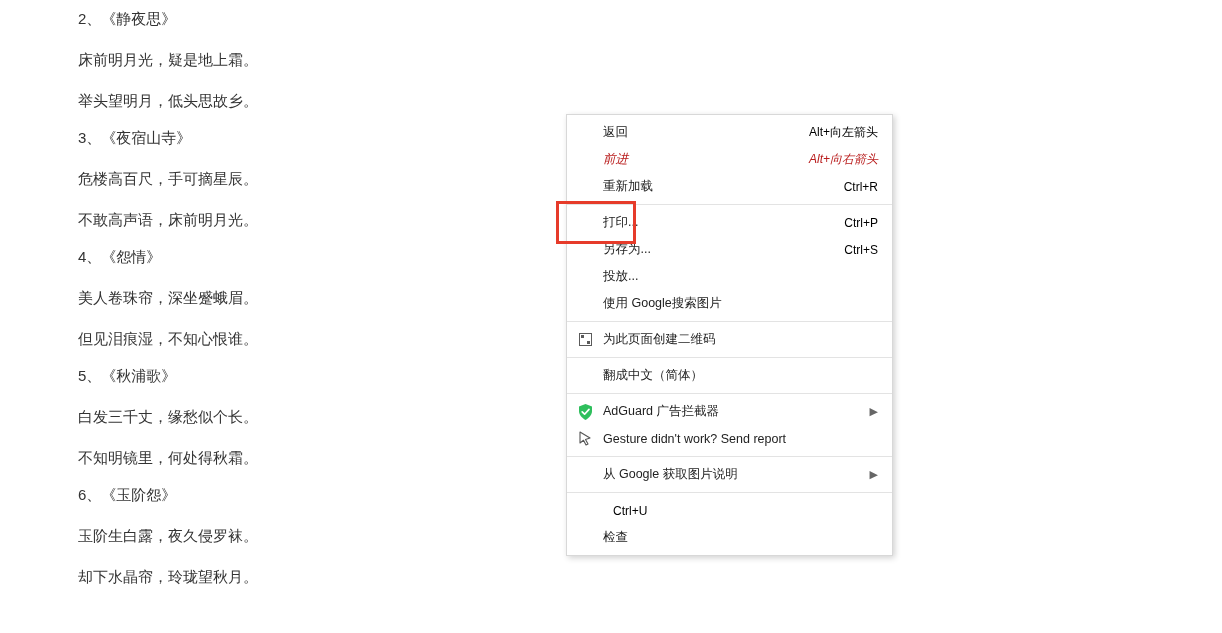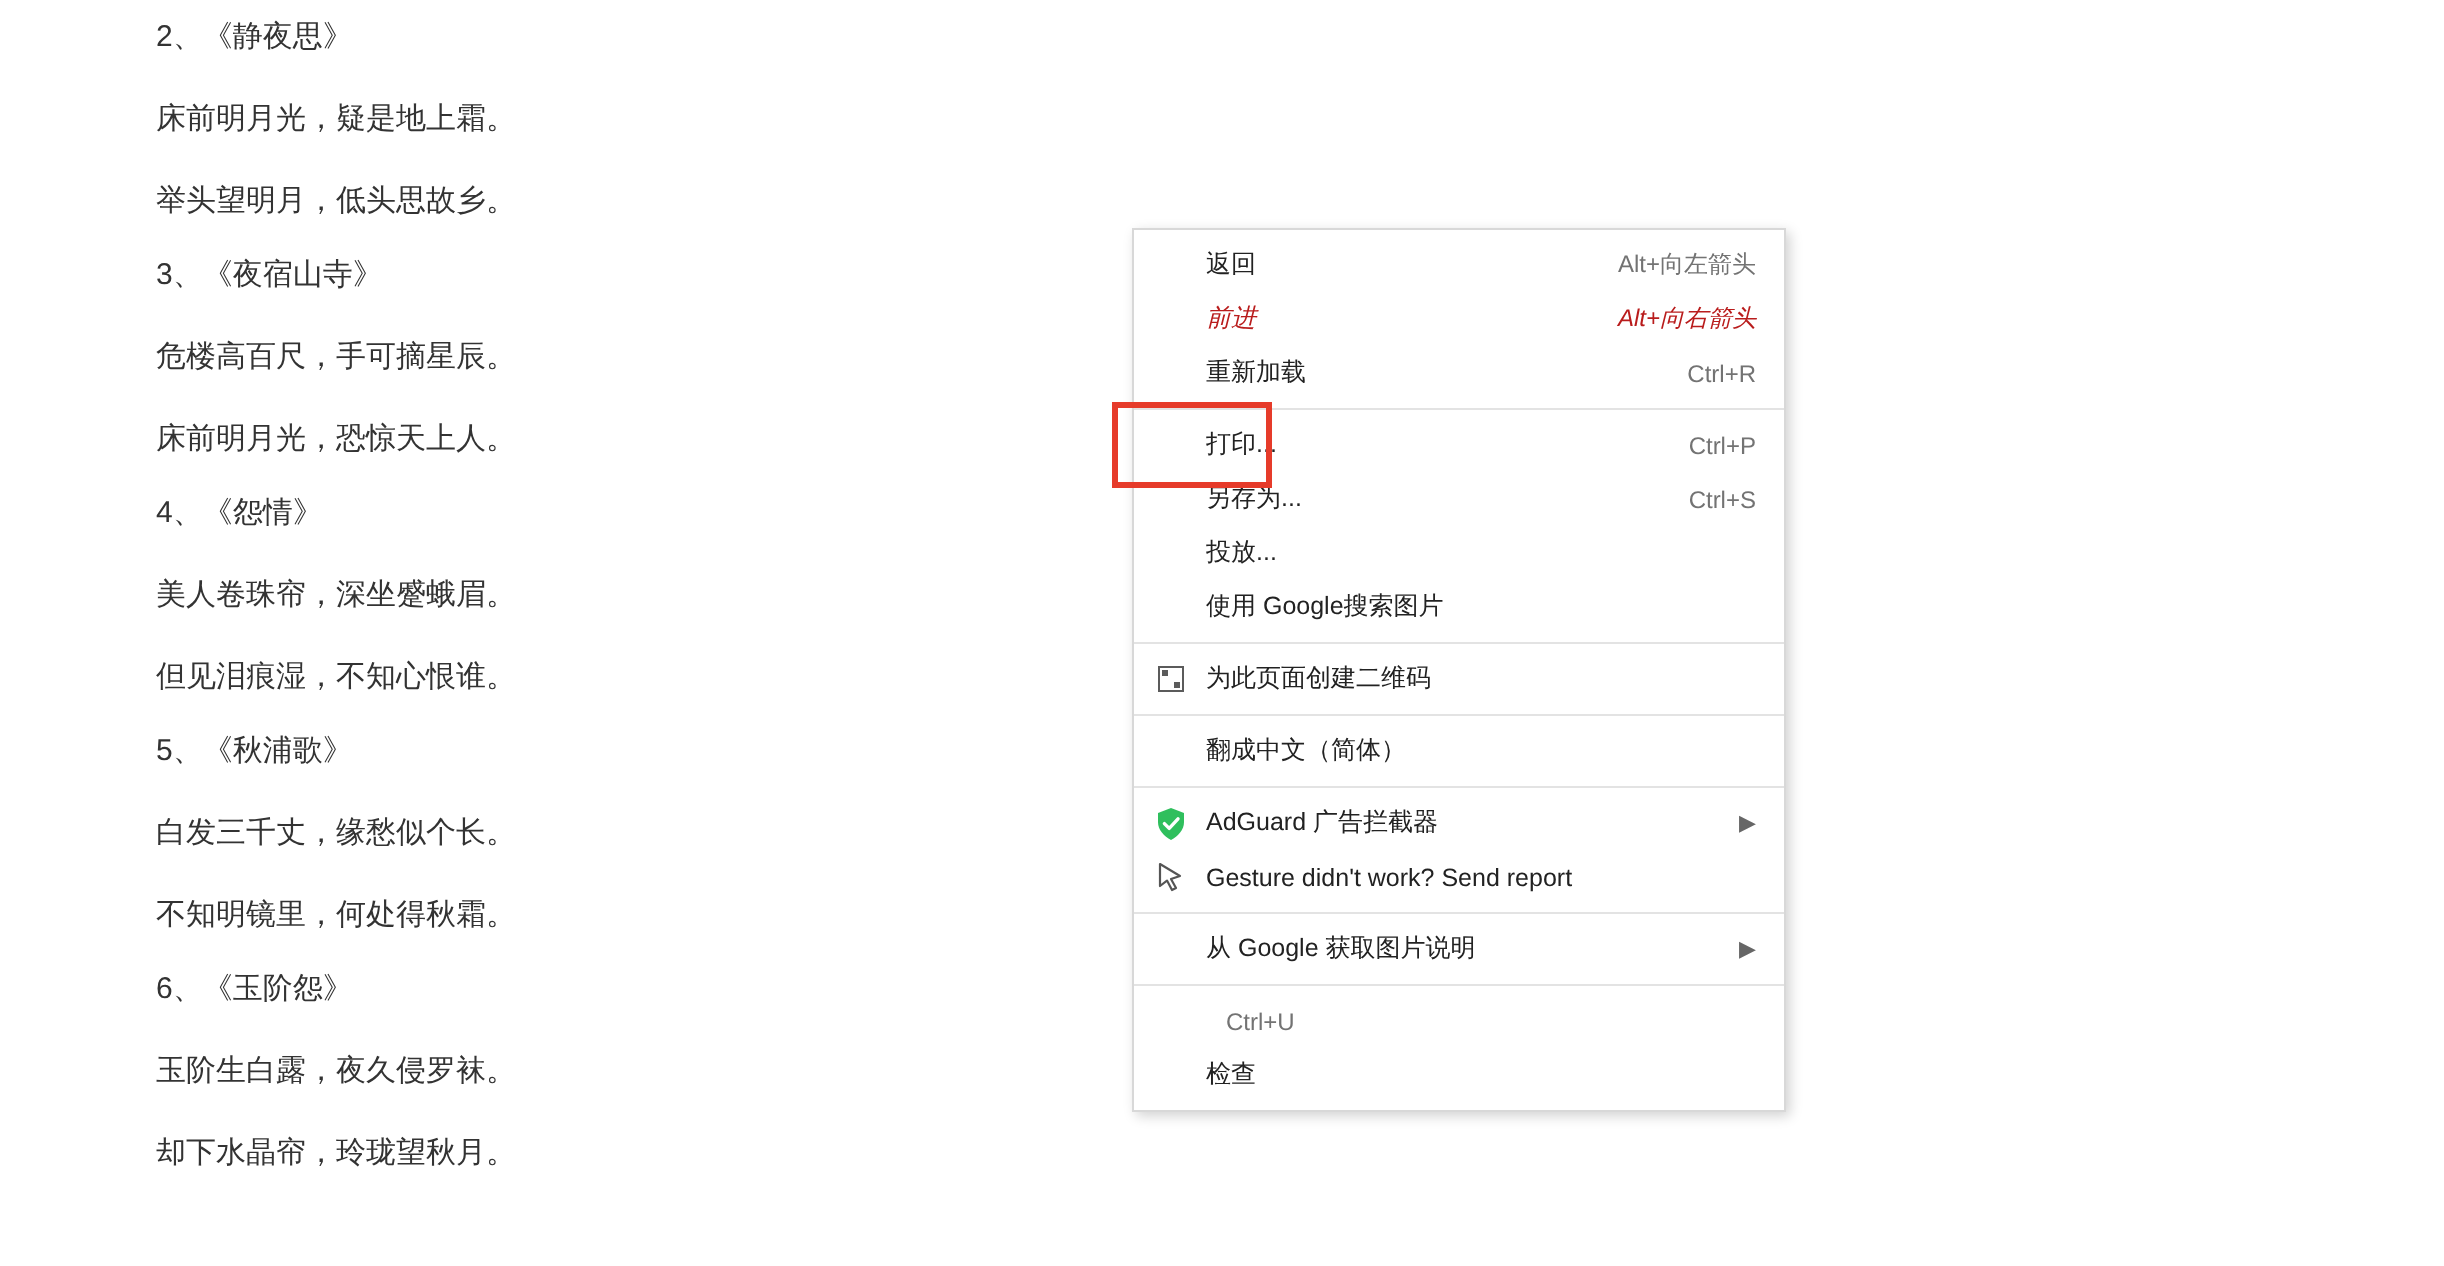--- a/index.html
+++ b/index.html
@@ -43,21 +43,21 @@
       cursor: default;
     }
     .menu-item .icon-slot {
       width: 36px;
       display: flex;
       align-items: center;
       justify-content: center;
       flex-shrink: 0;
     }
     .menu-item .label { flex: 1; white-space: nowrap; }
-    .menu-item .shortcut { color: #737373; font-size: 12px; margin-left: 10px; }
+    .menu-item .shortcut { color: #000000; font-size: 12px; margin-left: 10px; }
     .menu-item.disabled .label,
     .menu-item.disabled .shortcut { color: #b91c1c; font-style: italic; }
     .sep {
       height: 1px;
       background: #e3e3e3;
       margin: 4px 0;
     }
     .chev {
       color: #666;
       font-size: 11px;
@@ -91,21 +91,21 @@
   </style>
 </head>
 <body>
 
 <div class="content">
   <p class="title">2、《静夜思》</p>
   <p>床前明月光，疑是地上霜。</p>
   <p>举头望明月，低头思故乡。</p>
   <p class="title">3、《夜宿山寺》</p>
   <p>危楼高百尺，手可摘星辰。</p>
-  <p>床前明月光，恐惊天上人。</p>
+  <p>不敢高声语，床前明月光。</p>
   <p class="title">4、《怨情》</p>
   <p>美人卷珠帘，深坐蹙蛾眉。</p>
   <p>但见泪痕湿，不知心恨谁。</p>
   <p class="title">5、《秋浦歌》</p>
   <p>白发三千丈，缘愁似个长。</p>
   <p>不知明镜里，何处得秋霜。</p>
   <p class="title">6、《玉阶怨》</p>
   <p>玉阶生白露，夜久侵罗袜。</p>
   <p>却下水晶帘，玲珑望秋月。</p>
 </div>

